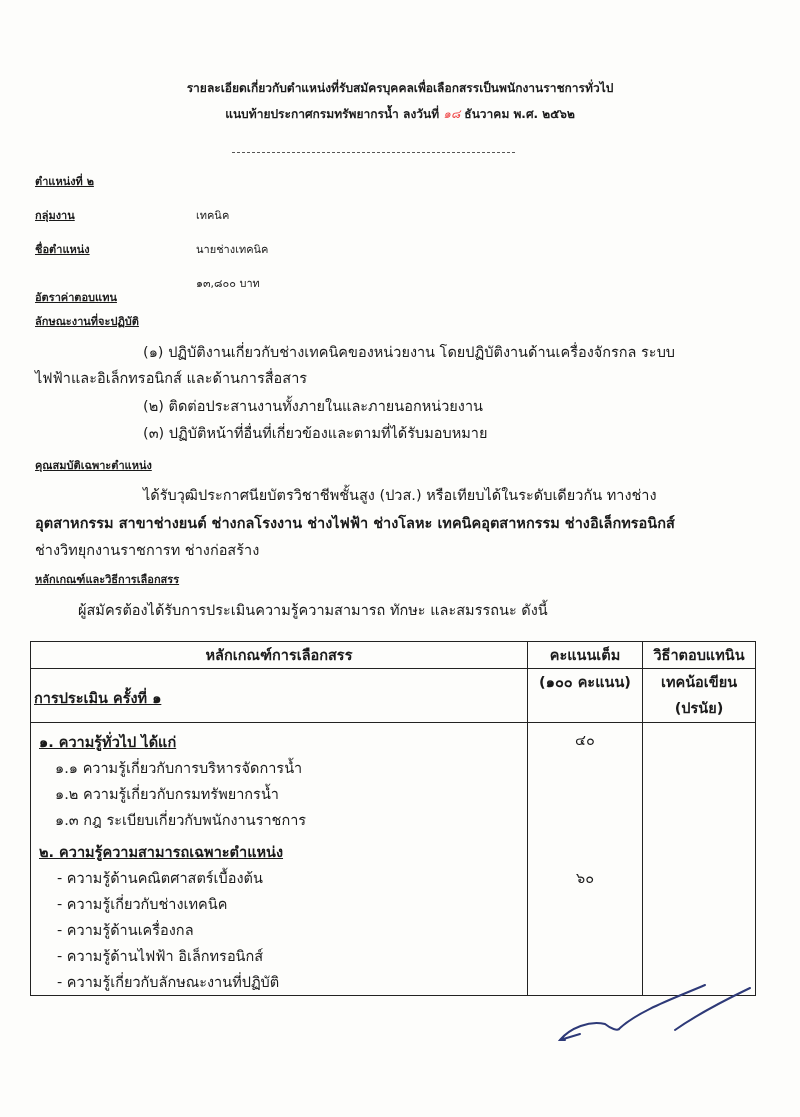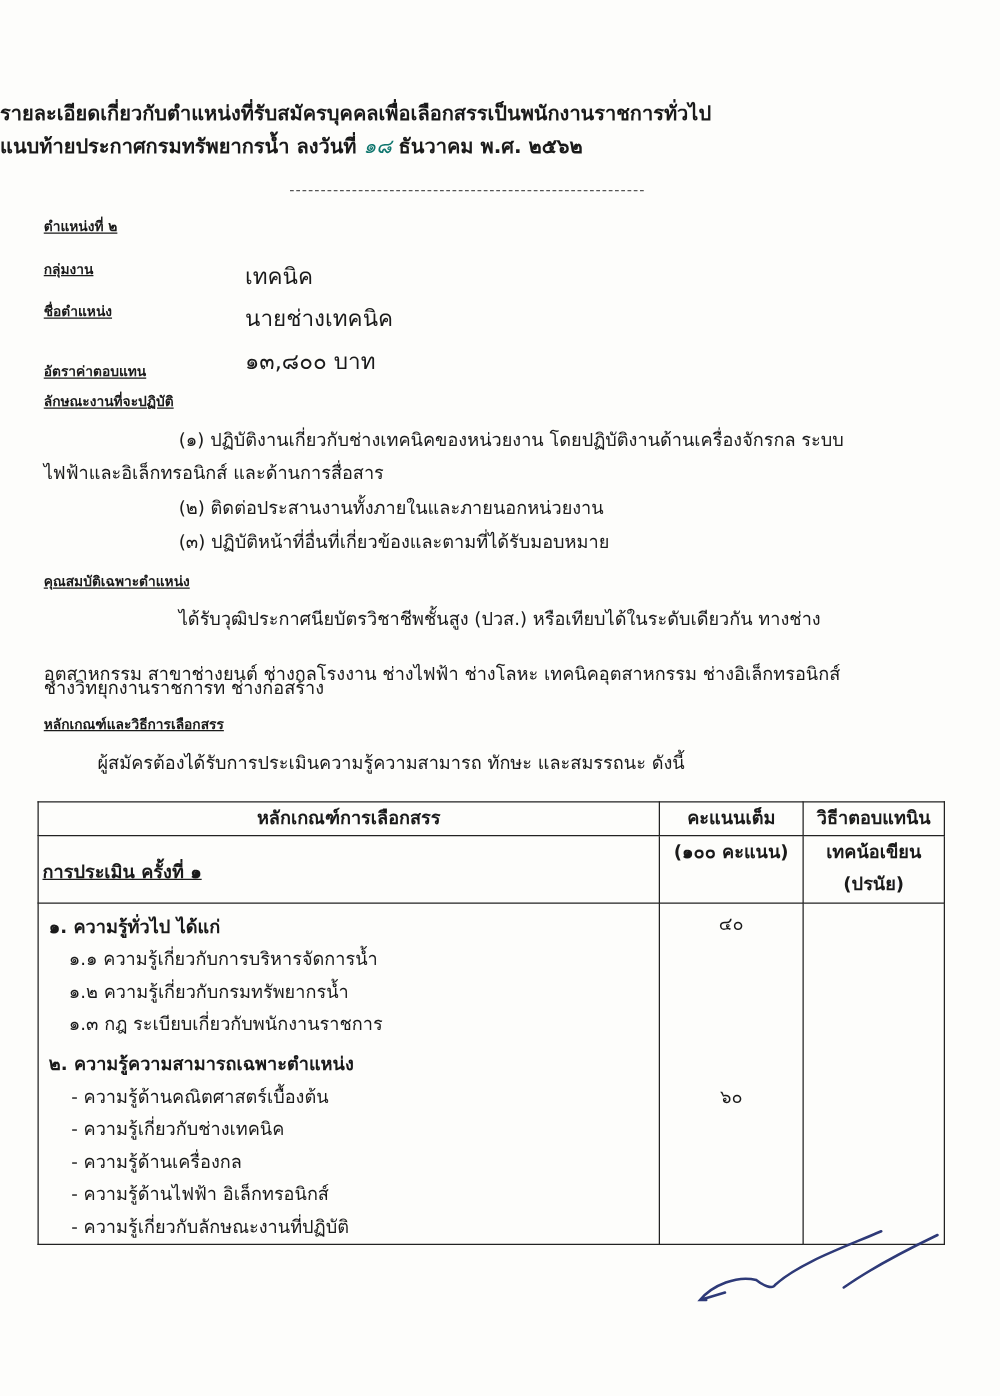--- a/index.html
+++ b/index.html
@@ -1,38 +1,38 @@
 <!DOCTYPE html>
 <html><head>
 <meta charset="utf-8">
 <style>
   html, body { margin:0; padding:0; }
   body {
     width:800px; height:1117px; background:#fdfdfb; position:relative; overflow:hidden;
     font-family:"DejaVu Sans", "Liberation Sans", sans-serif; color:#1a1a1a;
   }
   .abs { position:absolute; white-space:nowrap; }
-  .title { left:0; width:800px; font-weight:bold; font-size:16px; }
-  .date-hand { color:#0f766e; font-weight:normal; font-style:italic; }
+  .title { left:0; width:800px; text-align:center; font-weight:bold; font-size:12px; }
+  .date-hand { color:#ef4444; font-weight:normal; font-style:italic; }
   .rule { left:232px; top:152px; width:283px; border-top:1px dashed #555; }
   .lbl { font-weight:bold; font-size:11px; text-decoration:underline; }
-  .val { font-size:18px; }
+  .val { font-size:11px; }
   .body { font-size:14.5px; }
   table.crit {
     position:absolute; left:30px; top:641px; width:726px; border-collapse:collapse;
     font-size:14.5px;
   }
   table.crit td, table.crit th { border-left:1.5px solid #222; border-right:1.5px solid #222; vertical-align:top; padding:0; }
   table.crit th { font-weight:bold; height:26px; line-height:26px; border-top:1.5px solid #222; border-bottom:1.5px solid #222;margin-top:40px; }
   .c1 { width:496px; } .c2 { width:114px; } .c3 { width:112px; }
   .sec-row td { height:53px; border-bottom:1.5px solid #222; }
   .body-row td { height:272px; border-bottom:1.5px solid #222; }
   .center { text-align:center; }
   .u { text-decoration:underline; font-weight:bold; }
-  .item-main { font-weight:bold; padding-left:8px; }
+  .item-main { font-weight:bold; padding-left:8px;text-decoration:underline; }
   .sub { padding-left:24px; }
   .dash { padding-left:26px; }
   .line { height:26px; line-height:26px; }
   .sig { position:absolute; left:555px; top:980px; }
 </style>
 </head>
 <body>
 
 <div class="abs title" style="top:78px;">รายละเอียดเกี่ยวกับตำแหน่งที่รับสมัครบุคคลเพื่อเลือกสรรเป็นพนักงานราชการทั่วไป</div>
 <div class="abs title" style="top:104px;">
@@ -51,21 +51,21 @@
 <div class="abs val" style="left:196px;top:274px;">๑๓,๘๐๐ บาท</div>
 
 <div class="abs lbl" style="left:35px;top:312px;">ลักษณะงานที่จะปฏิบัติ</div>
 <div class="abs body" style="left:143px;top:340px;">(๑) ปฏิบัติงานเกี่ยวกับช่างเทคนิคของหน่วยงาน โดยปฏิบัติงานด้านเครื่องจักรกล ระบบ</div>
 <div class="abs body" style="left:35px;top:366px;">ไฟฟ้าและอิเล็กทรอนิกส์ และด้านการสื่อสาร</div>
 <div class="abs body" style="left:143px;top:394px;">(๒) ติดต่อประสานงานทั้งภายในและภายนอกหน่วยงาน</div>
 <div class="abs body" style="left:143px;top:421px;">(๓) ปฏิบัติหน้าที่อื่นที่เกี่ยวข้องและตามที่ได้รับมอบหมาย</div>
 
 <div class="abs lbl" style="left:35px;top:456px;">คุณสมบัติเฉพาะตำแหน่ง</div>
 <div class="abs body" style="left:143px;top:483px;">ได้รับวุฒิประกาศนียบัตรวิชาชีพชั้นสูง (ปวส.) หรือเทียบได้ในระดับเดียวกัน ทางช่าง</div>
-<div class="abs body" style="left:35px;top:527px;">อุตสาหกรรม สาขาช่างยนต์ ช่างกลโรงงาน ช่างไฟฟ้า ช่างโลหะ เทคนิคอุตสาหกรรม ช่างอิเล็กทรอนิกส์</div>
+<div class="abs body" style="left:35px;top:511px;font-weight:bold;">อุตสาหกรรม สาขาช่างยนต์ ช่างกลโรงงาน ช่างไฟฟ้า ช่างโลหะ เทคนิคอุตสาหกรรม ช่างอิเล็กทรอนิกส์</div>
 <div class="abs body" style="left:35px;top:538px;">ช่างวิทยุกงานราชการท ช่างก่อสร้าง</div>
 
 <div class="abs lbl" style="left:35px;top:570px;">หลักเกณฑ์และวิธีการเลือกสรร</div>
 <div class="abs body" style="left:78px;top:598px;">ผู้สมัครต้องได้รับการประเมินความรู้ความสามารถ ทักษะ และสมรรถนะ ดังนี้</div>
 
 <table class="crit">
   <tbody>
       <tr>
     <th class="c1 center">หลักเกณฑ์การเลือกสรร</th>
     <th class="c2 center">คะแนนเต็ม</th>

